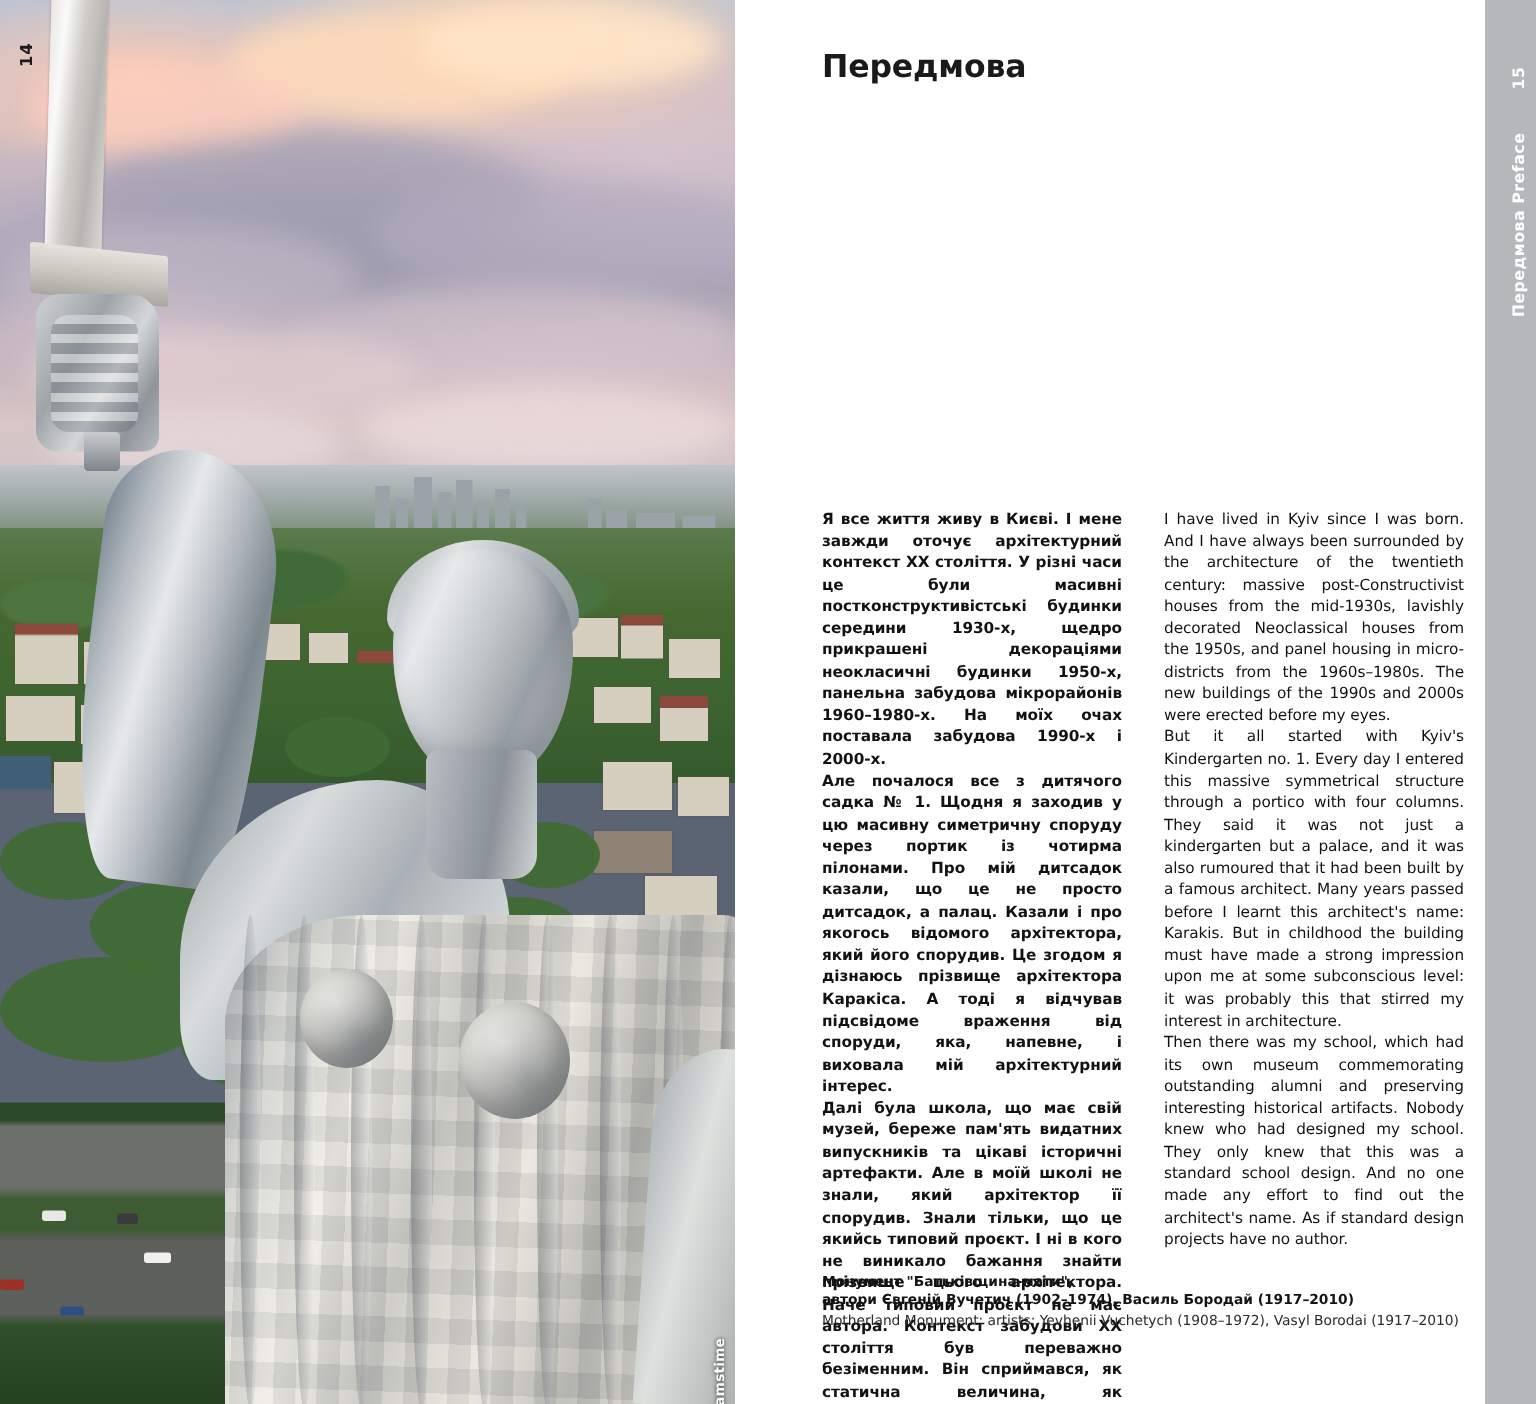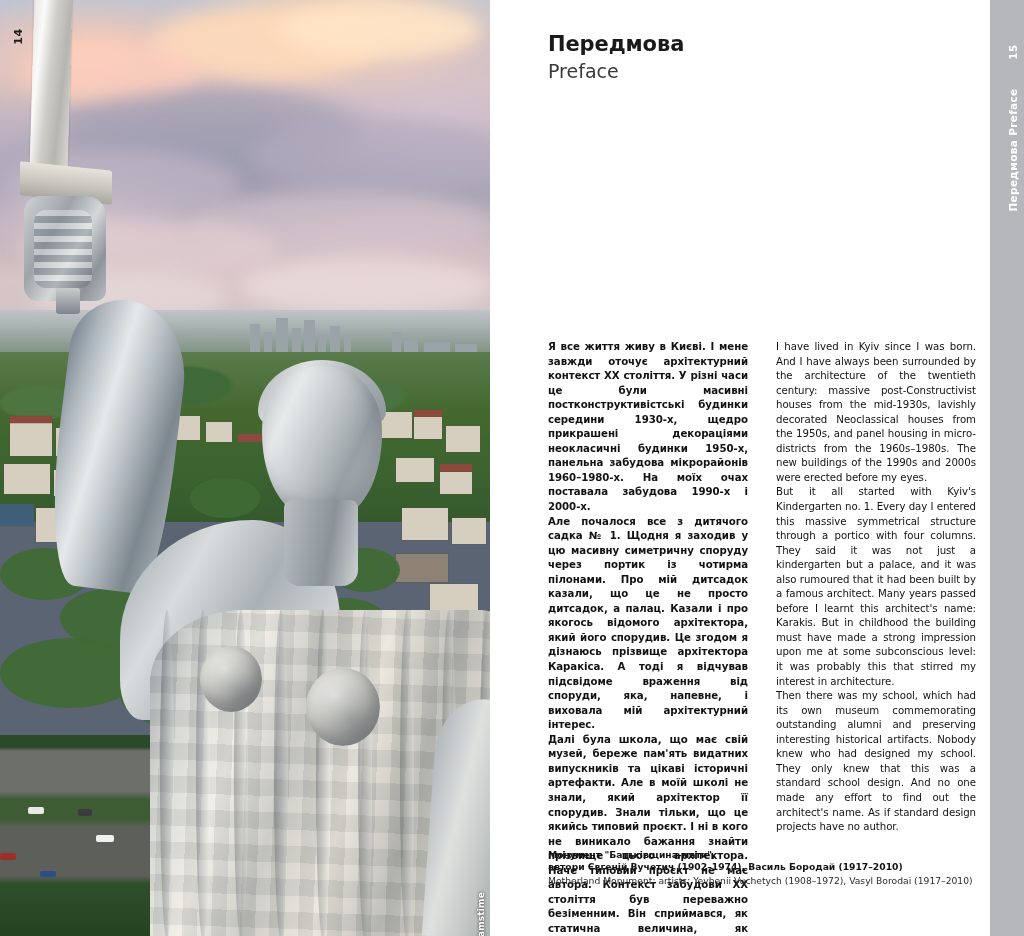--- a/index.html
+++ b/index.html
@@ -485,21 +485,20 @@
 
     <div class="photo-credit">Tagus Kroklits/dreamstime</div>
 
     <div class="folio-left">14</div>
   </div>
 
   <div class="text-page">
 
     <div class="headings">
       <h1 class="title-ua">Передмова</h1>
-      <h2 class="title-en">Preface</h2>
     </div>
 
     <div class="columns">
       <div class="col ua">
         <p>Я все життя живу в Києві. І мене завжди оточує архітектурний контекст ХХ століття. У різні часи це були масивні постконструктивістські будинки середини 1930-х, щедро прикрашені декораціями неокласичні будинки 1950-х, панельна забудова мікрорайонів 1960–1980-х. На моїх очах поставала забудова 1990-х і 2000-х.</p>
         <p>Але почалося все з дитячого садка № 1. Щодня я заходив у цю масивну симетричну споруду через портик із чотирма пілонами. Про мій дитсадок казали, що це не просто дитсадок, а палац. Казали і про якогось відомого архітектора, який його спорудив. Це згодом я дізнаюсь прізвище архітектора Каракіса. А тоді я відчував підсвідоме враження від споруди, яка, напевне, і виховала мій архітектурний інтерес.</p>
         <p>Далі була школа, що має свій музей, береже пам'ять видатних випускників та цікаві історичні артефакти. Але в моїй школі не знали, який архітектор її спорудив. Знали тільки, що це якийсь типовий проєкт. І ні в кого не виникало бажання знайти прізвище цього архітектора. Наче типовий проєкт не має автора. Контекст забудови ХХ століття був переважно безіменним. Він сприймався, як статична величина, як непорушний</p>
       </div>
       <div class="col en">
         <p>I have lived in Kyiv since I was born. And I have always been surrounded by the architecture of the twentieth century: massive post-Constructivist houses from the mid-1930s, lavishly decorated Neoclassical houses from the 1950s, and panel housing in micro-districts from the 1960s–1980s. The new buildings of the 1990s and 2000s were erected before my eyes.</p>

